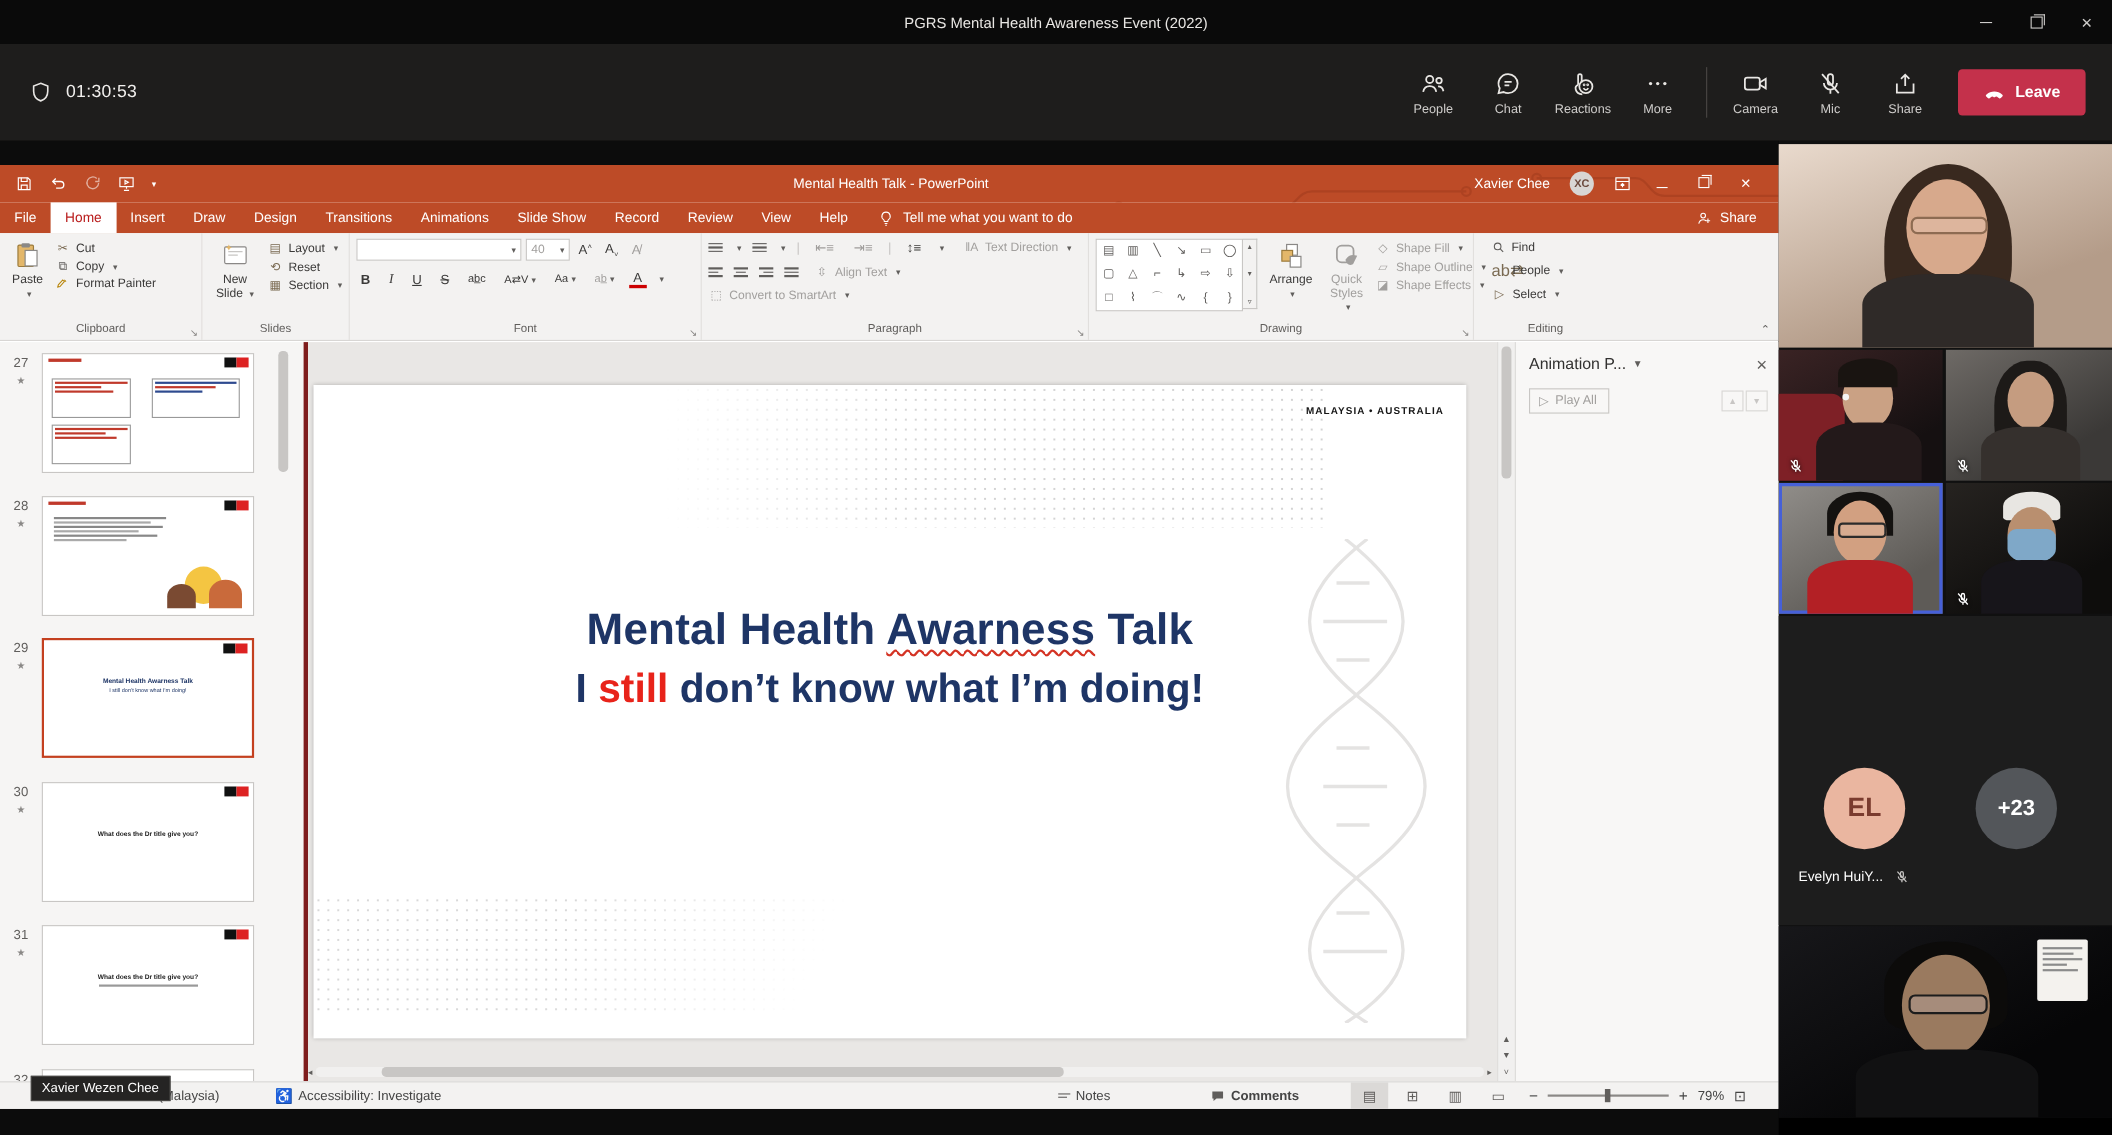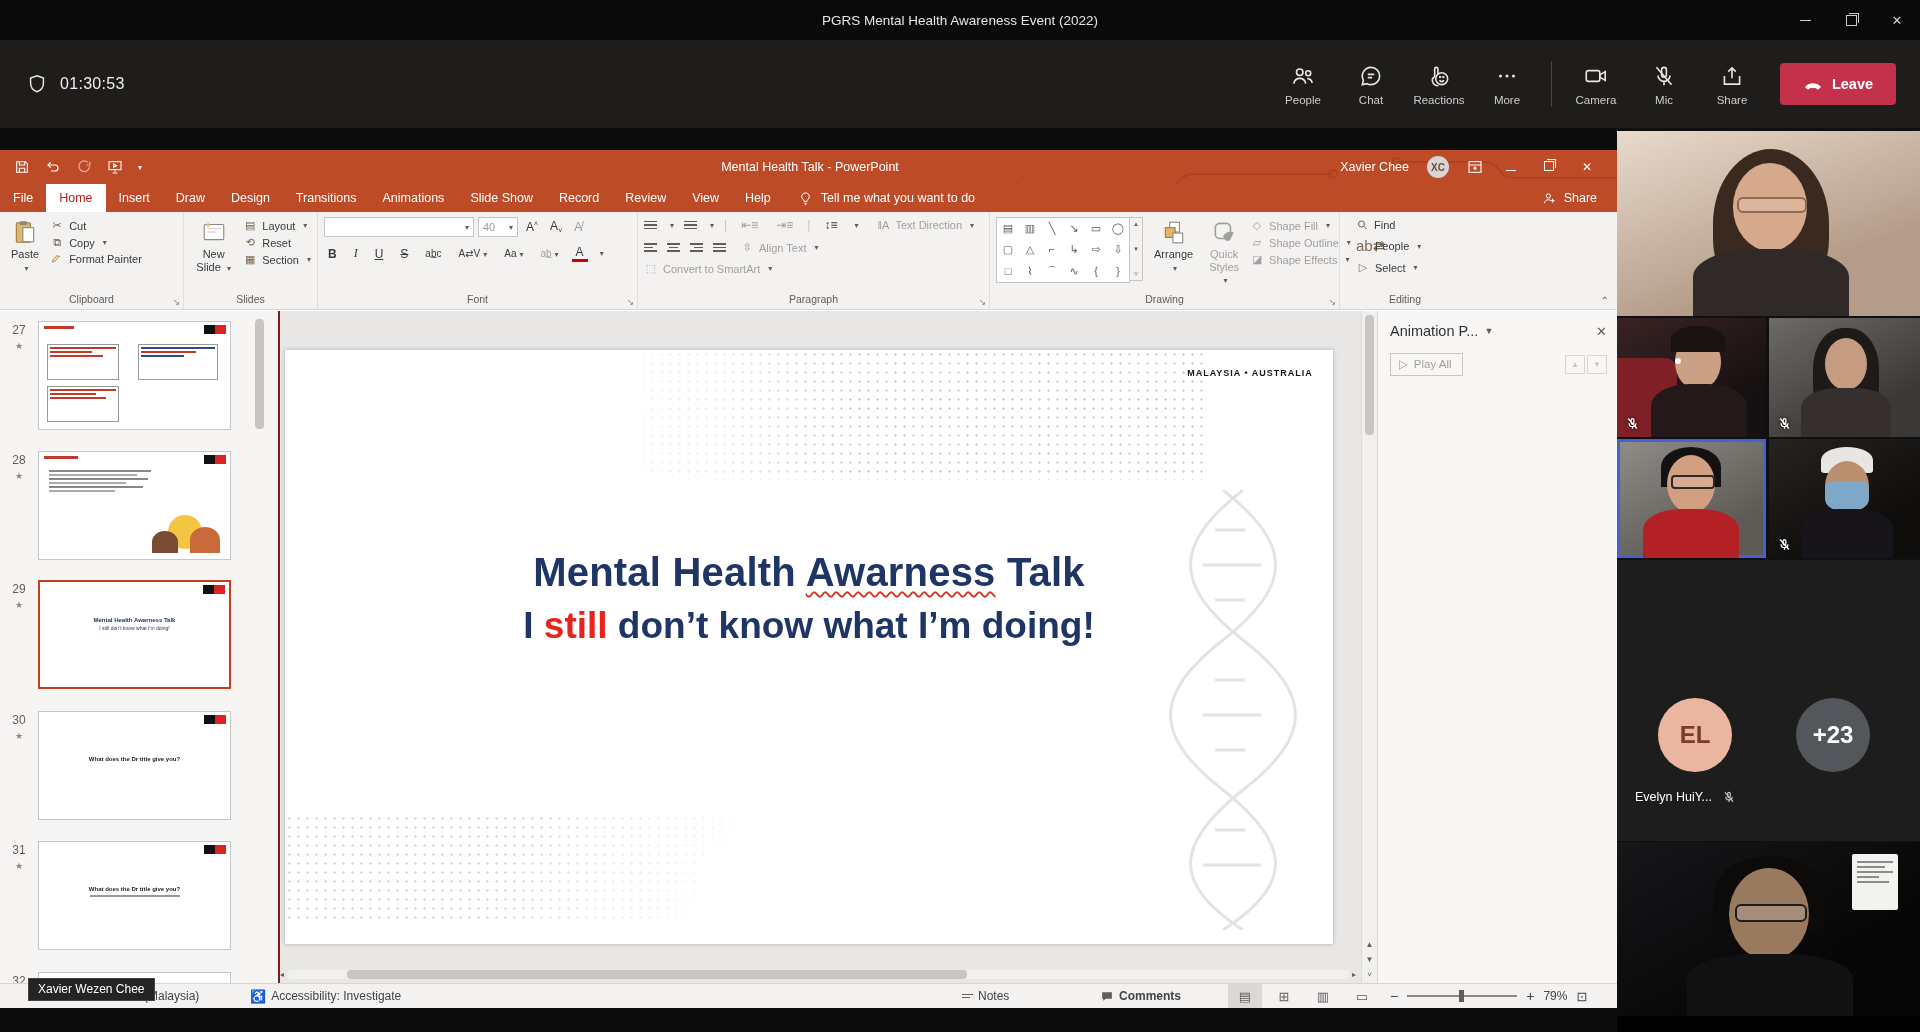--- a/index.html
+++ b/index.html
@@ -77,21 +77,21 @@
   .bars i{display:block;height:1.6px;background:#605e5c;margin:2px 0;}
   .bars{width:13px;display:inline-block;}
   .shapebox{width:132px;height:64px;background:#fff;border:1px solid #c8c6c4;display:grid;grid-template-columns:repeat(6,1fr);
             align-items:center;justify-items:center;color:#605e5c;font-size:11px;line-height:1;}
   .shapescroll{width:13px;height:64px;border:1px solid #c8c6c4;border-left:none;background:#f3f2f1;display:flex;flex-direction:column;
                align-items:center;justify-content:space-between;font-size:7px;color:#605e5c;padding:2px 0;box-sizing:border-box;}
   .ribbon-collapse{position:absolute;right:8px;bottom:3px;color:#605e5c;font-size:10px;}
 
   
   .ppt-body{position:absolute;left:0;top:161px;width:100%;height:672px;display:flex;}
-  .thumbs{width:280px;background:#f6f5f4;border-right:2px solid #7f1d1d;position:relative;box-sizing:border-box;overflow:hidden;}
+  .thumbs{width:280px;background:#f6f5f4;border-right:4px solid #7f1d1d;position:relative;box-sizing:border-box;overflow:hidden;}
   .thumb-item{position:absolute;left:0;display:flex;}
   .tnum{width:38px;text-align:center;font-size:12px;color:#605e5c;padding-top:2px;}
   .tnum .star{display:block;font-size:9px;color:#8a8886;margin-top:4px;}
   .tbox{width:193px;height:109px;background:#fff;border:1px solid #c8c6c4;position:relative;box-sizing:border-box;overflow:hidden;}
   .tbox.sel{border:2px solid #c4401f;}
   .mini-logo{position:absolute;top:3px;right:4px;width:22px;height:9px;display:flex;}
   .mini-logo b{flex:1;background:#111;}
   .mini-logo i{flex:1;background:#d22;}
   .thumb-scroll{position:absolute;right:14px;top:8px;width:9px;height:110px;background:#c8c6c4;border-radius:4px;}
   .mini-line{height:2px;background:#b33;margin:2px 4px;}
@@ -156,21 +156,21 @@
   .videos{position:absolute;left:1617px;top:128px;width:303px;height:888px;background:#101010;}
   .vt{position:absolute;overflow:hidden;background:#222;}
   .fg-hair,.fg-head,.fg-body,.fg-acc{position:absolute;}
   .fg-head{border-radius:50%;}
   .fg-body{border-radius:40% 40% 0 0;}
   .micoff{position:absolute;width:15px;height:15px;color:#fff;filter:drop-shadow(0 0 2px rgba(0,0,0,.8));}
   .others{position:absolute;left:0;top:432px;width:303px;height:281px;background:#1d1d1d;}
   .avatar{position:absolute;width:74px;height:74px;border-radius:50%;display:flex;align-items:center;justify-content:center;
           font-size:24px;font-weight:bold;}
   .av-el{left:41px;top:138px;background:#eab6a0;color:#7a3b2e;}
-  .av-more{left:179px;top:138px;background:#53565a;color:#fff;font-size:24px;}
+  .av-more{left:179px;top:138px;background:#53565a;color:#fff;font-size:20px;}
   .oth-name{position:absolute;left:18px;top:230px;display:flex;align-items:center;gap:10px;color:#fff;font-size:12.5px;}
   .oth-name .micoff{position:static;color:#c8c6c4;filter:none;}
   .poster{position:absolute;right:22px;top:12px;width:46px;height:56px;background:#f4f2ee;border-radius:2px;padding:4px 3px;box-sizing:border-box;}
   .poster i{display:block;height:2px;background:#8b8b8b;margin:3px 2px;}
 </style>
 </head>
 <body>
 
 <div class="screen">
 

